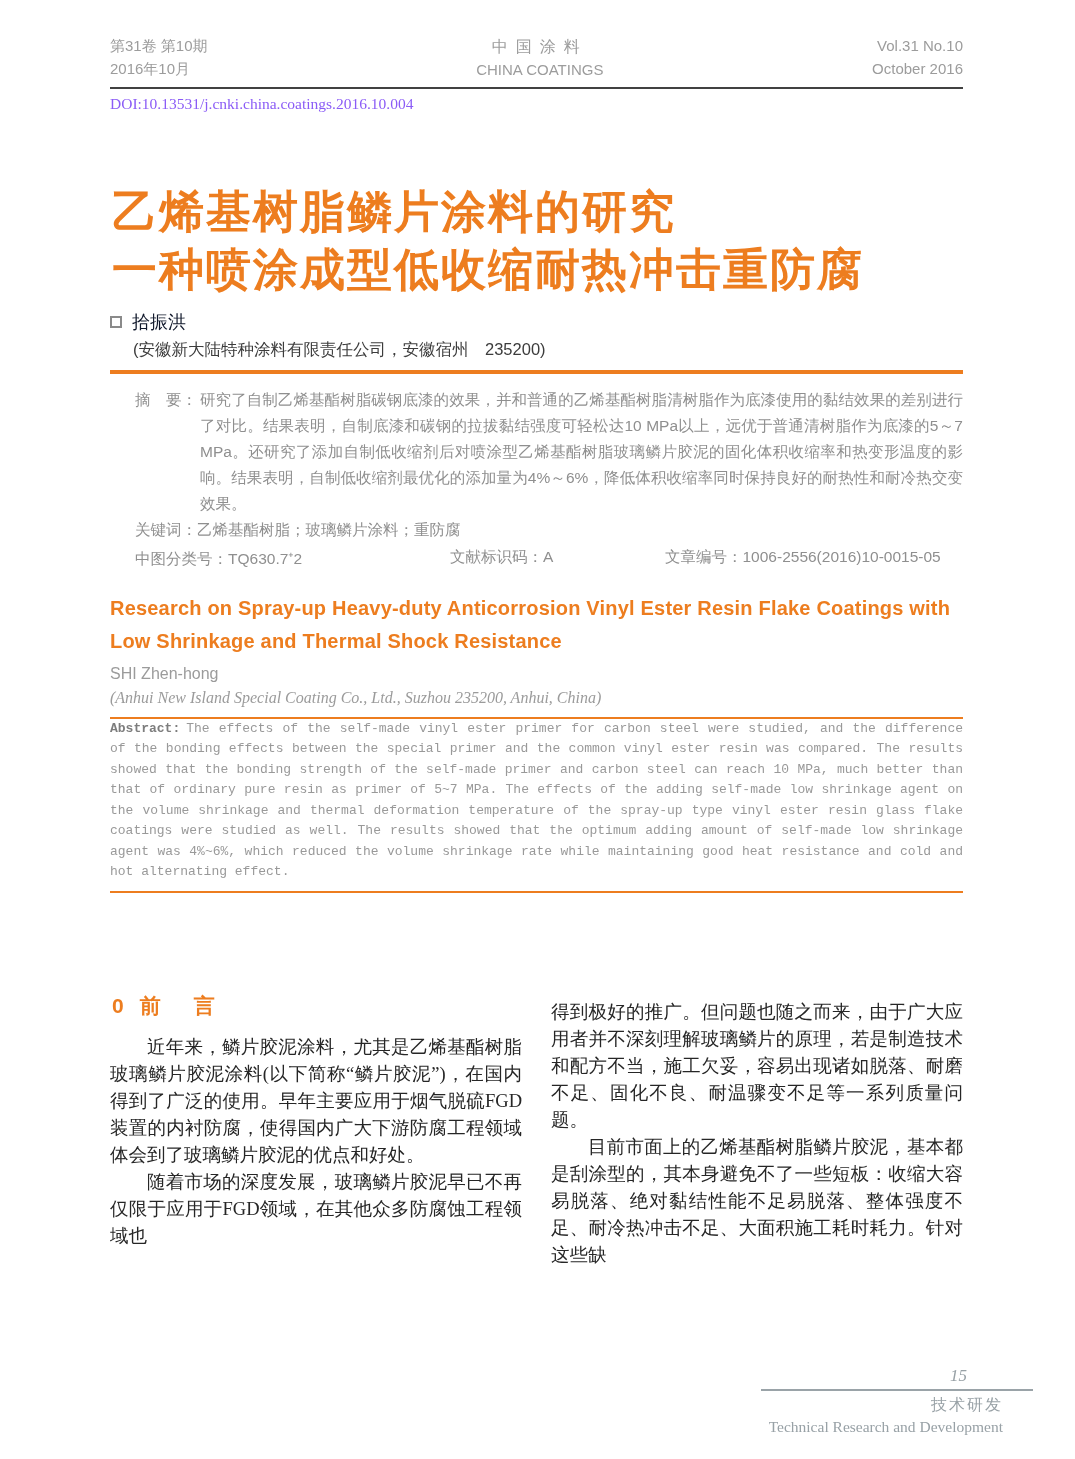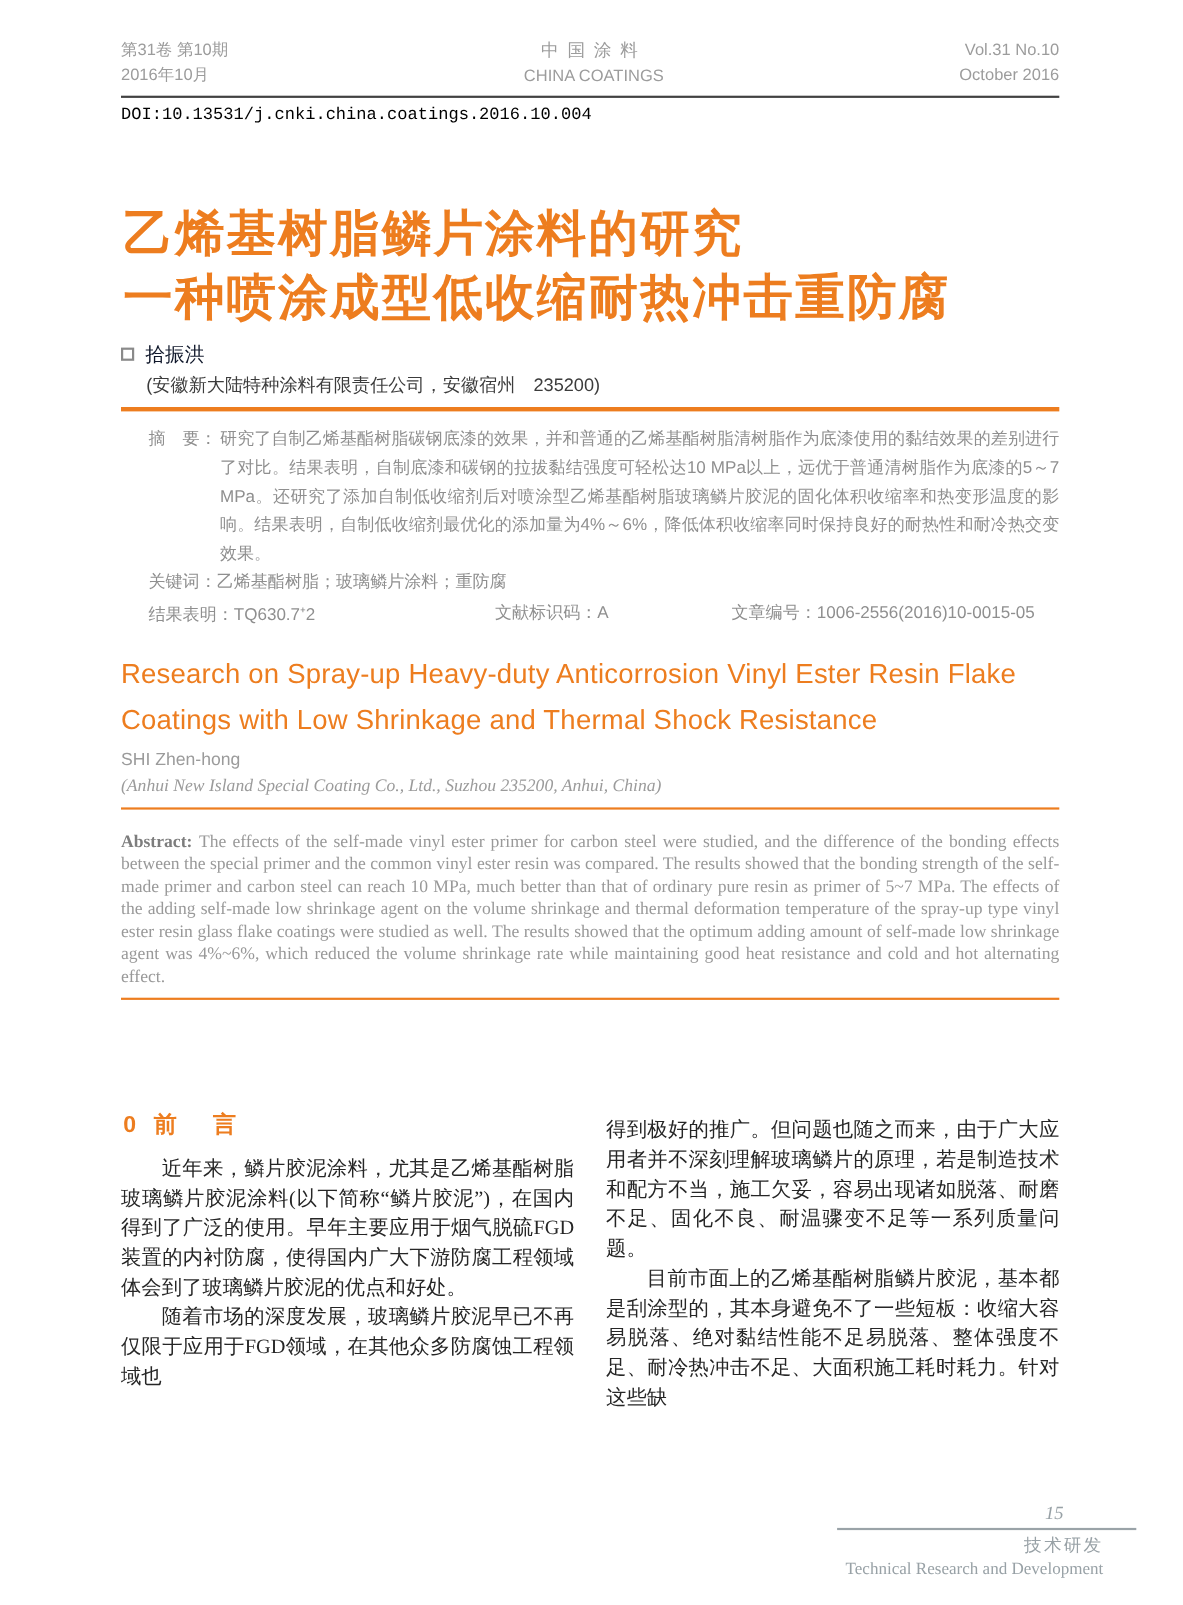--- a/index.html
+++ b/index.html
@@ -12,21 +12,21 @@
 
   
   .jh-row {
     display:flex; justify-content:space-between; align-items:flex-start;
     padding-bottom:5px; border-bottom:2px solid #414141;
     font-size:15px; color:#9c9c9c; line-height:1.5;gap:29px;
   }
   .jh-col.center { text-align:center; }
   .jh-col.right  { text-align:right; }
   .jh-cn { letter-spacing:8px; font-size:16px; }
-  .doi { margin-top:6px; font-family:Liberation Mono, monospace; font-size:15.5px; color:#000000; }
+  .doi { margin-top:6px; font-family:Liberation Serif, serif; font-size:15.5px; color:#8b5cf6; }
 
   
   .title-zh {
     margin:70px 0 0 2px; color:var(--accent);
     font-size:45px; font-weight:800; line-height:1.3; letter-spacing:2px;
   }
   .tline { display:block; }
   .author-row { margin-top:10px; display:flex; align-items:center; gap:10px; font-size:18px; color:#0f172a; }
   .author-box { width:12px; height:12px; border:2px solid #8a8a8a; display:inline-block; box-sizing:border-box; }
   .affil-zh { margin-top:5px; padding-left:23px; font-size:16.5px; color:#3c3c3c; }
@@ -42,27 +42,27 @@
   }
   .abs-label { position:absolute; left:25px; top:0; }
   .kw-zh { padding-left:25px; font-size:15.5px; line-height:26px; color:#8f8f8f; }
   .meta-row { margin-top:4px; padding-left:25px; display:flex; font-size:15.5px; color:#8f8f8f; }
   .meta-row .m1 { width:315px; }
   .meta-row .m2 { width:215px; }
 
   
   .title-en {
     margin:22px 0 0 0; color:var(--accent);
-    font-size:25px; font-weight:400; line-height:1.68; letter-spacing:0.2px;
+    font-size:20px; font-weight:700; line-height:1.68; letter-spacing:0.2px;
   }
   .author-en { margin-top:6px; font-size:16px; color:#9b9b9b; }
   .affil-en  { margin-top:6px; font-size:16px; color:#9b9b9b; font-style:italic; font-family:"Liberation Serif", serif; }
   .abs-en {
-    margin:20px 0 0 0; font-family:Liberation Serif, serif;
-    font-size:16px; line-height:20.5px; color:#999999; text-align:justify;
+    margin:0 0 0 0; font-family:Liberation Mono, monospace;
+    font-size:13px; line-height:20.5px; color:#999999; text-align:justify;
   }
   .kw-en { margin:0; font-family:"Liberation Serif", serif; font-size:15.5px; line-height:20.5px; color:#999999; }
   .blabel { font-weight:700; color:#7d7d7d; margin-right:6px; }
 
   
   .body-row { display:flex; gap:29px; margin-top:99px; }
   .col { width:412px; }
   .col-right { padding-top:7px; }
   .sec-head { margin:0 0 14px 2px; color:var(--accent); font-size:21px; font-weight:700; }
   .sec-num { margin-right:16px; }
@@ -121,21 +121,21 @@
     <div class="rule-thick"></div>
 
     <div class="abs-zh">
       <span class="abs-label">摘　要：</span>
       <span>研究了自制乙烯基酯树脂碳钢底漆的效果，并和普通的乙烯基酯树脂清树脂作为底漆使用的黏结效果的差别进行了对比。结果表明，自制底漆和碳钢的拉拔黏结强度可轻松达10 MPa以上，远优于普通清树脂作为底漆的5～7 MPa。还研究了添加自制低收缩剂后对喷涂型乙烯基酯树脂玻璃鳞片胶泥的固化体积收缩率和热变形温度的影响。结果表明，自制低收缩剂最优化的添加量为4%～6%，降低体积收缩率同时保持良好的耐热性和耐冷热交变效果。</span>
     </div>
     <div class="kw-zh">
       <span>关键词：</span><span>乙烯基酯树脂；玻璃鳞片涂料；重防腐</span>
     </div>
     <div class="meta-row">
-      <span class="m1"><span>结果表明：</span><span>TQ630.7⁺2</span></span>
+      <span class="m1"><span>中图分类号：</span><span>TQ630.7⁺2</span></span>
       <span class="m2"><span>文献标识码：</span><span>A</span></span>
       <span class="m3"><span>文章编号：</span><span>1006-2556(2016)10-0015-05</span></span>
     </div>
 
     <h2 class="title-en">Research on Spray-up Heavy-duty Anticorrosion Vinyl Ester Resin Flake Coatings with Low Shrinkage and Thermal Shock Resistance</h2>
     <div class="author-en">SHI Zhen-hong</div>
     <div class="affil-en">(Anhui New Island Special Coating Co., Ltd., Suzhou 235200, Anhui, China)</div>
 
     <div class="rule-thin"></div>
 

